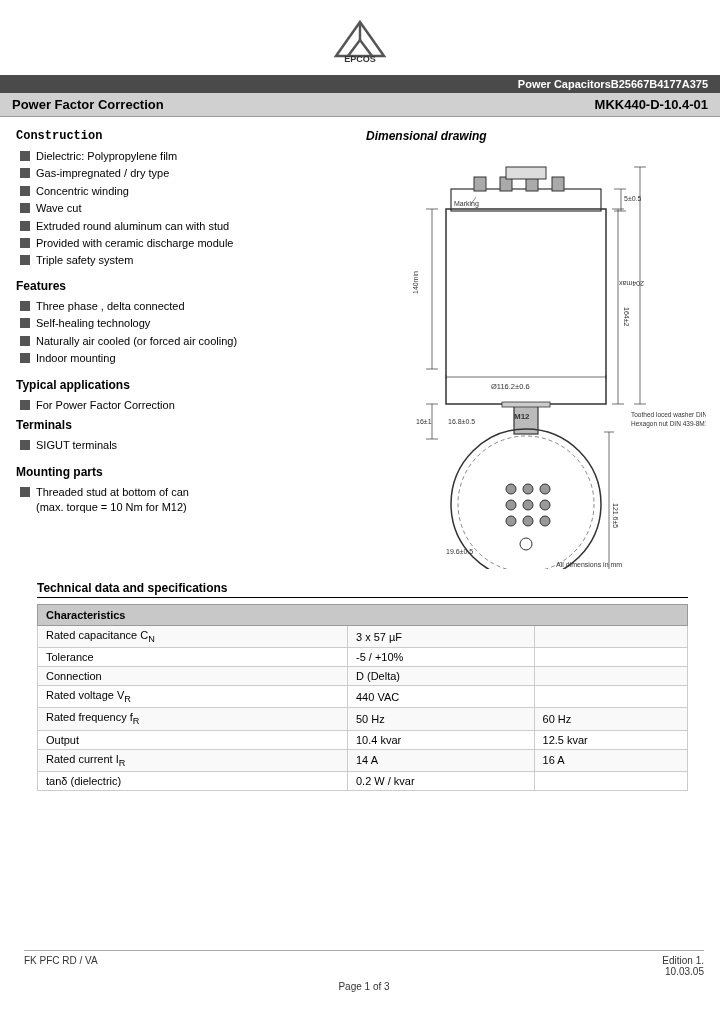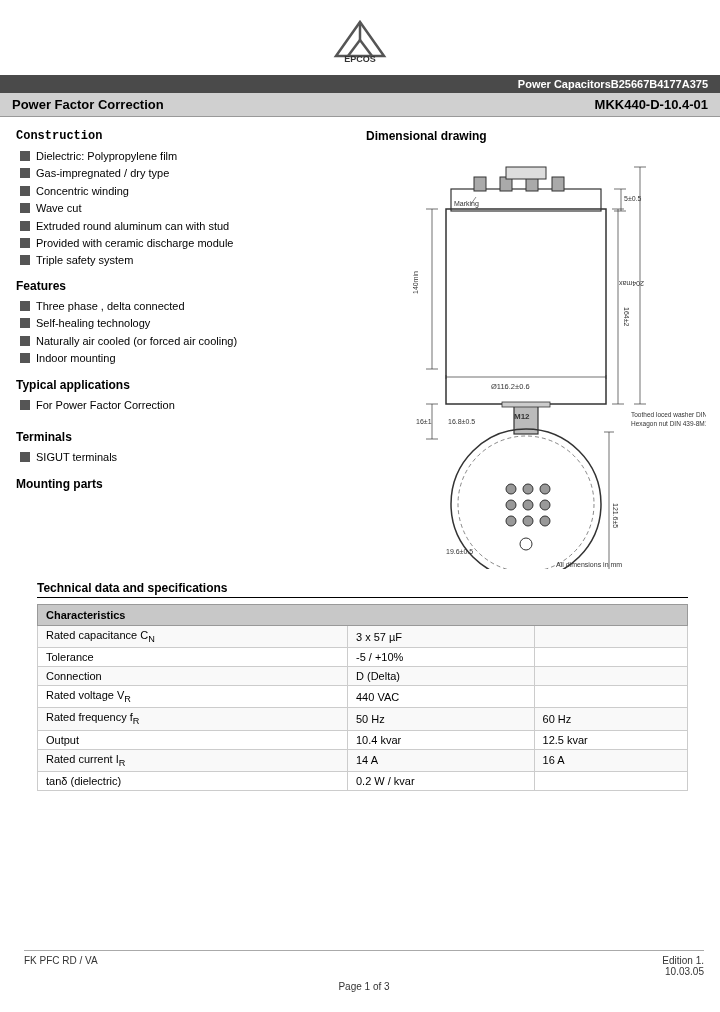--- a/index.html
+++ b/index.html
@@ -145,20 +145,21 @@
       margin-top: 4px;
     }
     
     .dim-drawing {
       font-size: 10px;
     }
     .dim-title {
       font-size: 12px;
       font-weight: bold;
       margin-bottom: 6px;
+      font-style: italic;
     }
     
     .logo-triangle {
       display: inline-block;
       text-align: center;
     }
   </style>
 </head>
 <body>
 
@@ -244,29 +245,35 @@
       </ul>
 
       <div class="section-title" style="margin-top:12px;">Typical applications</div>
       <ul class="feature-list">
         <li>
             <span class="bullet"></span>
             <span>For Power Factor Correction</span>
           </li>
       </ul>
 
-      <div class="section-title" style="margin-top:16px;">Terminals</div>
+      <div class="section-title" style="margin-top:4px;">Terminals</div>
       <ul class="feature-list">
         <li>
             <span class="bullet"></span>
             <span>SIGUT terminals</span>
           </li>
       </ul>
 
       <div class="section-title" style="margin-top:12px;">Mounting parts</div>
+      <ul class="feature-list">
+        <li>
+            <span class="bullet"></span>
+            <span>Threaded stud at bottom of can<br>(max. torque = 10 Nm for M12)</span>
+          </li>
+      </ul>
 
     </div>
 
     <div class="right-col">
       <div class="dim-title">Dimensional drawing</div>
       <div class="dim-drawing">
         <svg width="340" height="420" viewBox="0 0 340 420" font-family="Arial" font-size="8">
 
           <rect x="80" y="60" width="160" height="195" fill="none" stroke="#333" stroke-width="1.5"></rect>
 

